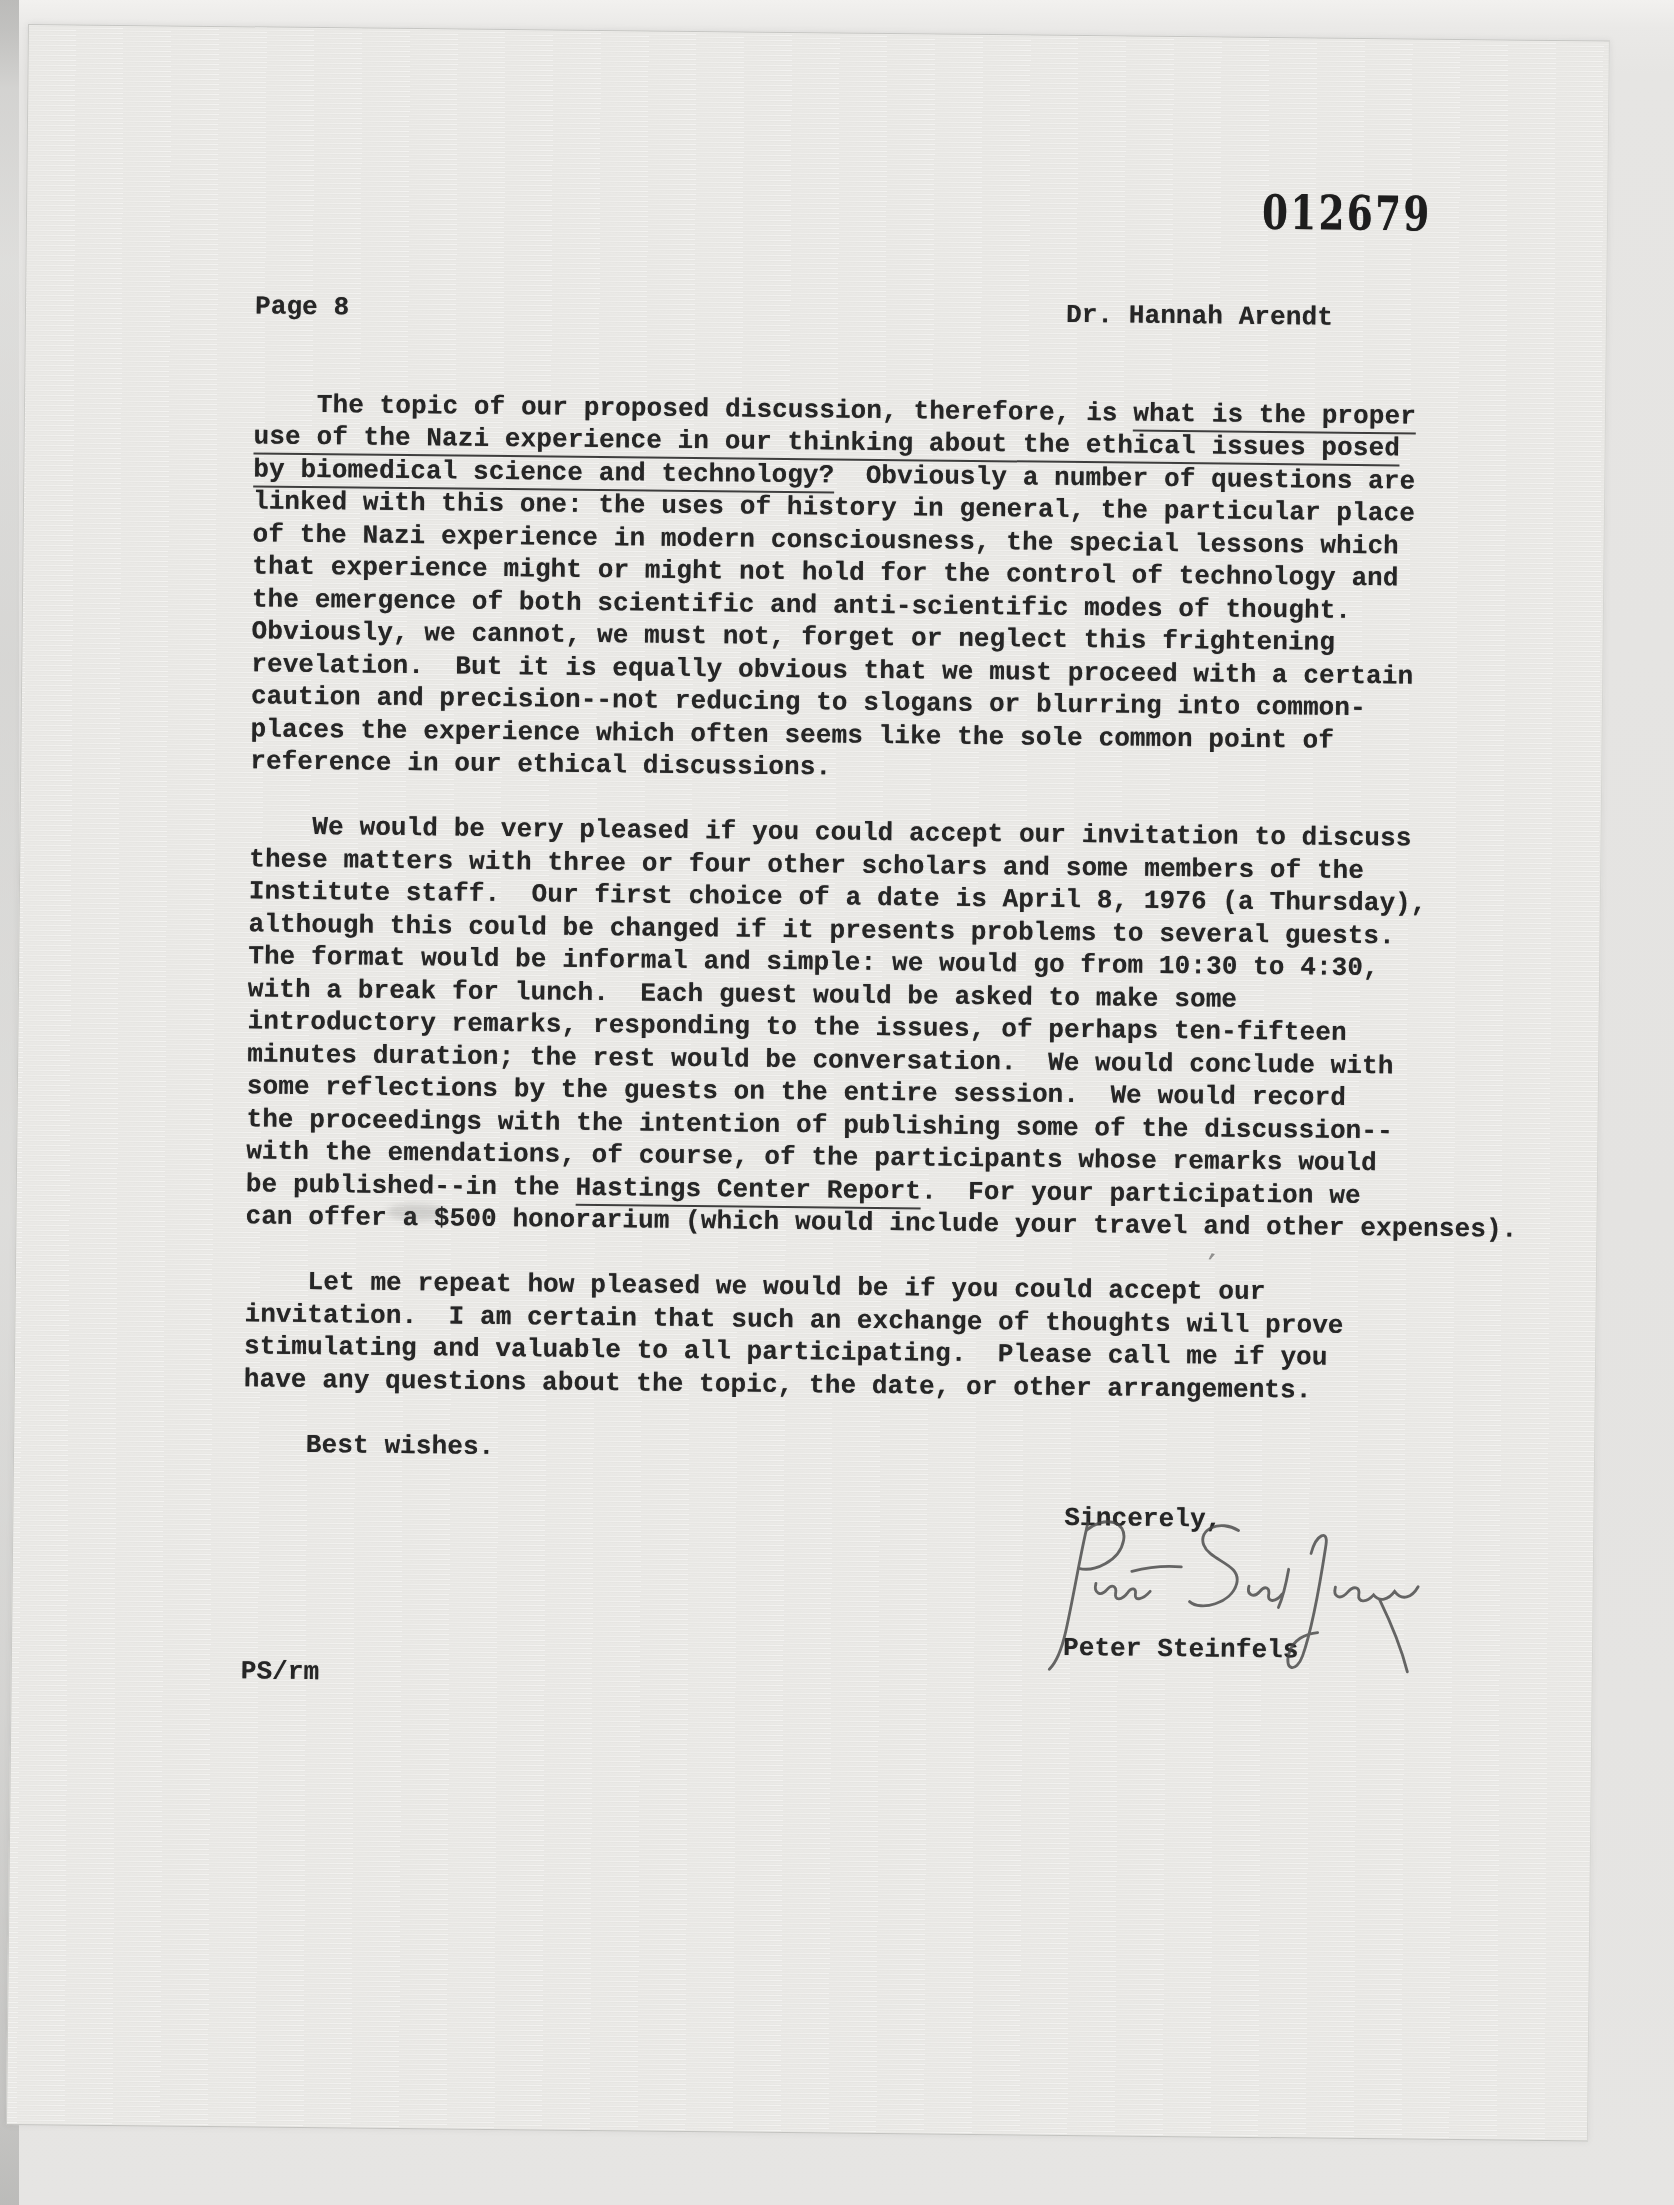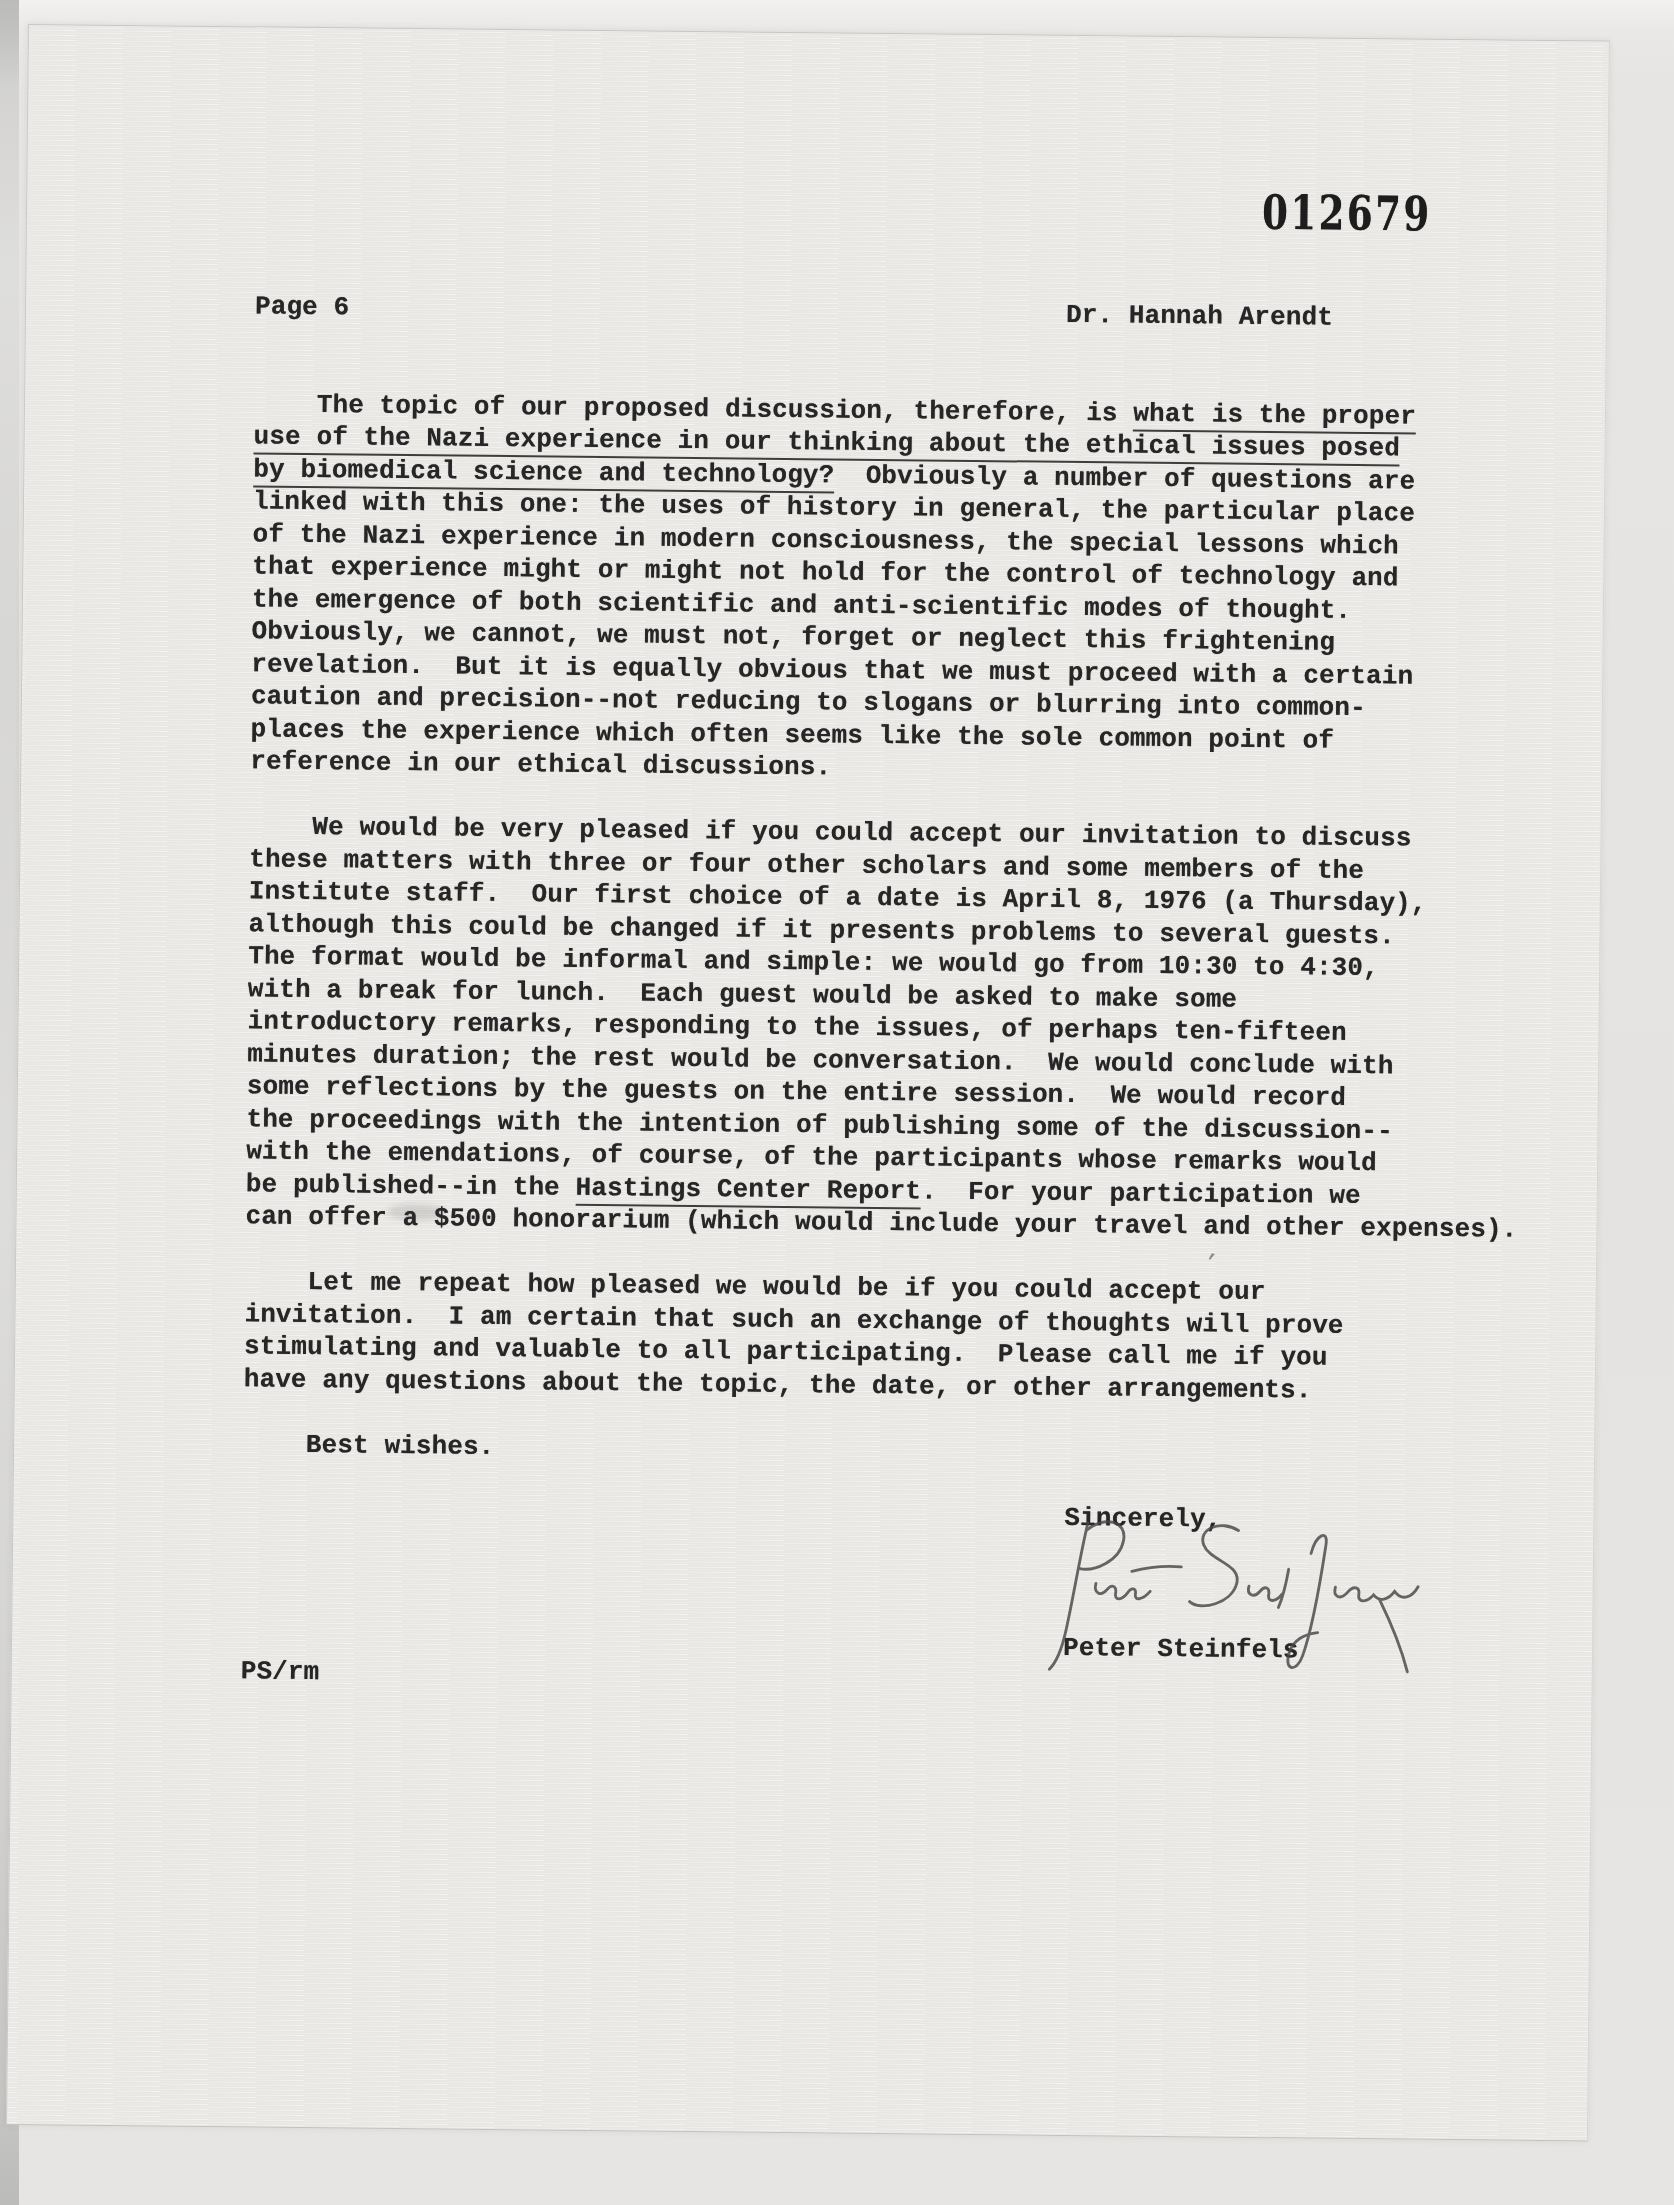--- a/index.html
+++ b/index.html
@@ -58,21 +58,21 @@
 </head>
 <body>
 
 <div class="scan-edge"></div>
 
 <div class="paper">
 
   <div class="stamp">012679</div>
 
   <div class="flow" id="letter-flow">
-      <div class="line"><span>Page 6</span><span class="col-right">Dr. Hannah Arendt</span></div>
+      <div class="line"><span>Page 8</span><span class="col-right">Dr. Hannah Arendt</span></div>
       <div class="blank"></div>
       <div class="blank"></div>
       <div class="para">
         <div class="line"><span>    The topic of our proposed discussion, therefore, is </span><span class="u">what is the proper</span></div>
         <div class="line"><span class="u">use of the Nazi experience in our thinking about the ethical issues posed</span></div>
         <div class="line"><span class="u">by biomedical science and technology?</span><span>  Obviously a number of questions are</span></div>
         <div class="line"><span>linked with this one: the uses of history in general, the particular place</span></div>
         <div class="line"><span>of the Nazi experience in modern consciousness, the special lessons which</span></div>
         <div class="line"><span>that experience might or might not hold for the control of technology and</span></div>
         <div class="line"><span>the emergence of both scientific and anti-scientific modes of thought.</span></div>

